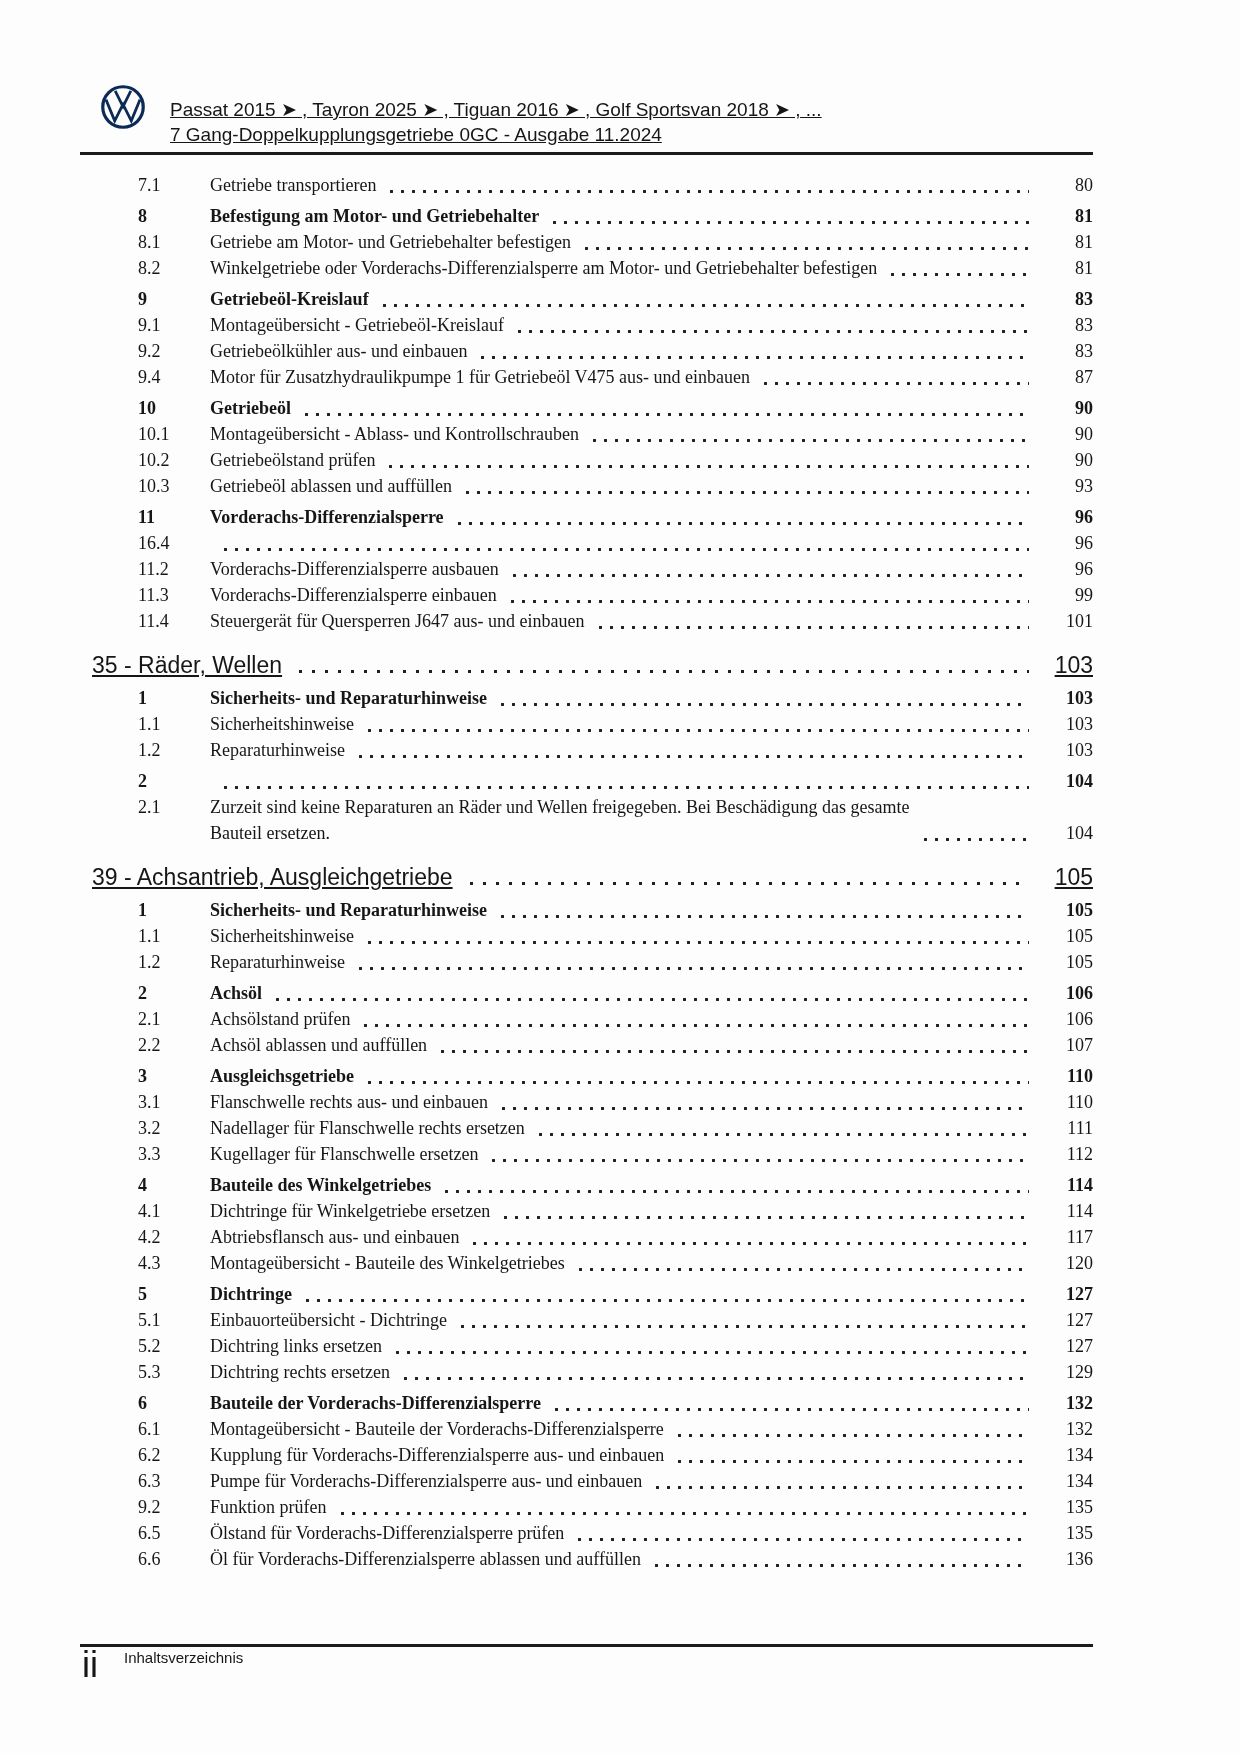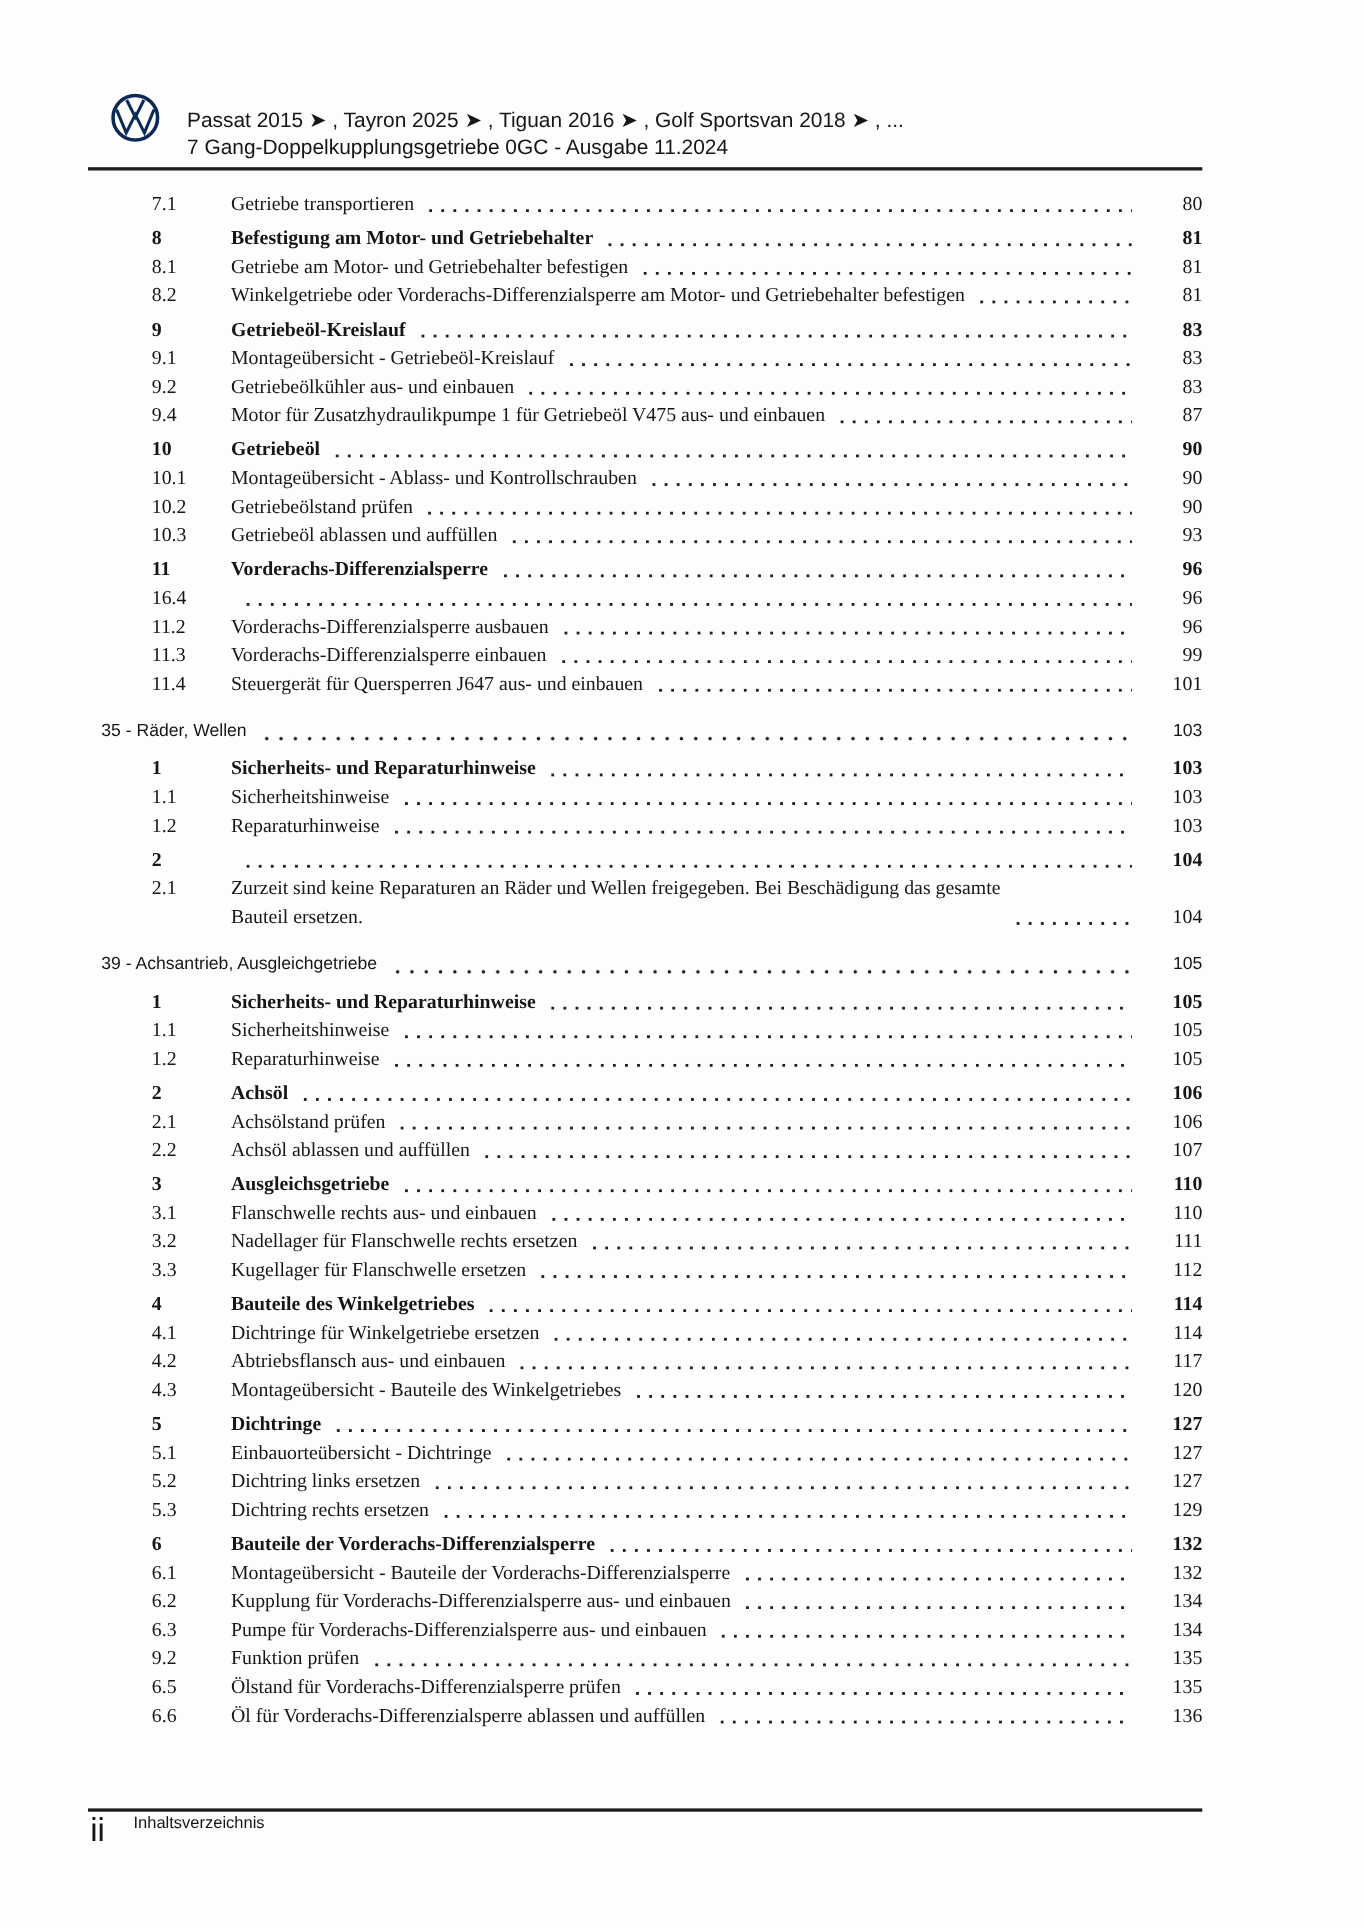--- a/index.html
+++ b/index.html
@@ -3,47 +3,47 @@
 <meta charset="utf-8">
 <style>
   html,body { margin:0; padding:0; background:#ffffff; }
   .page {
     position:relative; width:1240px; height:1753px;
     background:#fdfdfd; color:#161616; overflow:hidden;
     font-family:"Liberation Sans","DejaVu Sans",sans-serif;
   }
   
   .logo { position:absolute; left:100px; top:84px; width:46px; height:46px; }
-  .header-text { position:absolute; left:170px; top:97px; font-size:19px; line-height:25px; white-space:nowrap; }
+  .header-text { position:absolute; left:170px; top:97px; font-size:19px; line-height:25px; white-space:nowrap;text-decoration:underline; }
   .header-rule { position:absolute; left:80px; top:152px; width:1013px; height:3px; background:#1c1c1c; }
   
   .toc { position:absolute; left:80px; top:172px; width:1013px; font-size:18px; line-height:26px; }
   .row { display:flex; align-items:flex-end;font-family:Liberation Serif, serif; }
   .row.bold { font-weight:bold; margin-top:5px; }
   .num { flex:0 0 130px; box-sizing:border-box; padding-left:58px; align-self:flex-start; }
   .title { flex:0 1 auto; max-width:700px; }
   .dots {
     flex:1 1 30px; min-width:30px; height:26px; margin:0 26px 0 10px;
     background-image:radial-gradient(circle,#1f1f1f 1.4px,transparent 1.6px);
     background-size:11px 11px; background-repeat:repeat-x; background-position:0 14px;
   }
   .page-num { flex:0 0 auto; min-width:38px; text-align:right; }
   .chapter-row {
     display:flex; align-items:flex-end; margin:16px 0 4px; padding-left:12px;
-    font-size:16px; line-height:30px;
+    font-size:23px; line-height:30px;text-decoration:underline;
   }
   .chapter-row .dots {
     height:30px; margin:0 26px 0 12px;
     background-image:radial-gradient(circle,#1f1f1f 1.6px,transparent 1.8px);
     background-size:13px 13px; background-position:0 15px;
   }
   
   .footer-rule { position:absolute; left:80px; top:1644px; width:1013px; height:3px; background:#1c1c1c; }
   .footer-text { position:absolute; left:82px; top:1650px; display:flex; align-items:flex-start; }
-  .footer-page { font-size:30px; line-height:30px; }
+  .footer-page { font-size:36px; line-height:30px; }
   .footer-label { font-size:15px; line-height:15px; margin-left:26px; margin-top:0; }
 </style>
 </head>
 <body>
 
 <div class="page">
 
   <div class="logo">
     <svg viewBox="0 0 100 100" width="46" height="46" aria-hidden="true">
       <circle cx="50" cy="50" r="44" fill="none" stroke="#0b2a55" stroke-width="7"></circle>

